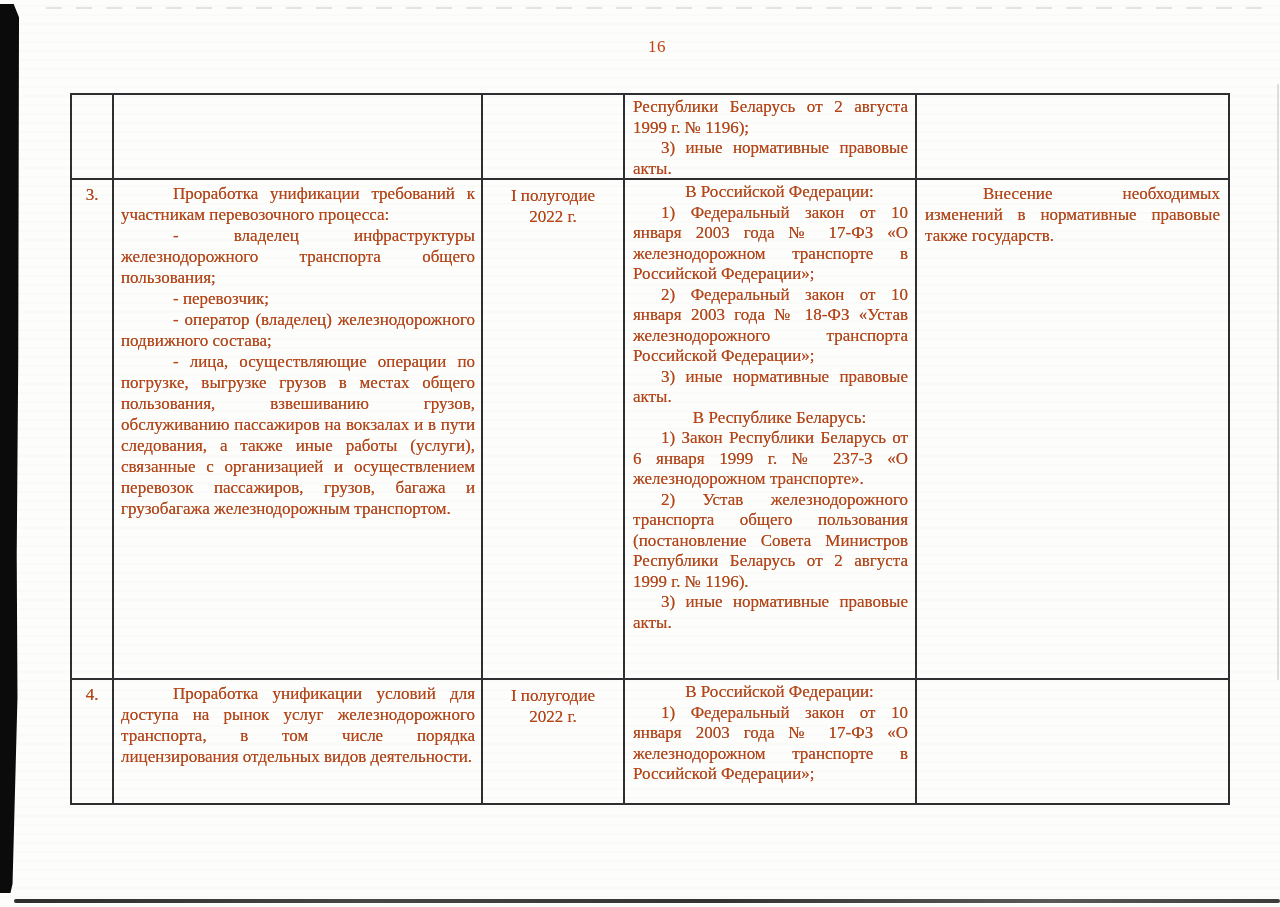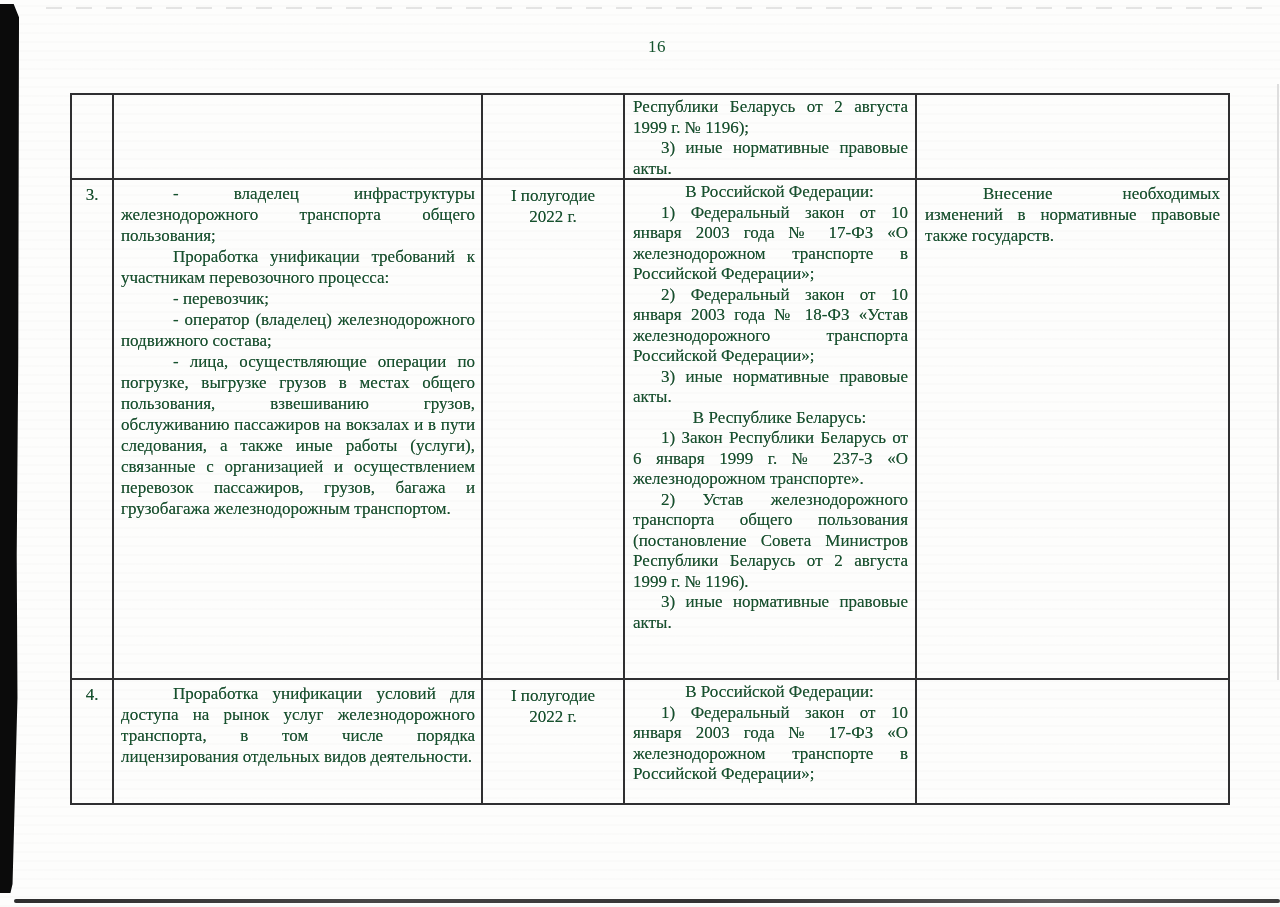--- a/index.html
+++ b/index.html
@@ -1,18 +1,18 @@
 <!DOCTYPE html>
 <html><head>
 <meta charset="utf-8">
 <style>
   html,body{margin:0;padding:0;background:#e9e9e9;}
   .page{
     position:relative;width:1280px;height:907px;background:#fdfdfc;overflow:hidden;
-    font-family:"Liberation Serif","DejaVu Serif",serif;color:#14532d;
+    font-family:"Liberation Serif","DejaVu Serif",serif;color:#c2410c;
   }
   .page::before{
     content:"";position:absolute;inset:0;pointer-events:none;
     background:repeating-linear-gradient(0deg,rgba(0,0,0,0.012) 0 2px,transparent 2px 9px);
   }
   .scan-bar-left{
     position:absolute;left:0;top:4px;width:19px;height:889px;background:#0b0b0b;
     clip-path:polygon(0 0,72% 0,100% 1.5%,96% 40%,88% 62%,92% 78%,66% 99%,55% 100%,0 100%);
   }
   .scan-top-dashes{
@@ -74,22 +74,22 @@
     <div class="cell c-leg">
       <p class="cont">Республики Беларусь от 2 августа 1999 г. № 1196);</p>
       <p class="p">3) иные нормативные правовые акты.</p>
     </div>
     <div class="cell c-res last-col"></div>
 
     <div class="cell c-num">
       <span>3.</span>
     </div>
     <div class="cell c-act">
+      <p class="p">Проработка унификации требований к участникам перевозочного процесса:</p>
       <p class="p">- владелец инфраструктуры железнодорожного транспорта общего пользования;</p>
-      <p class="p">Проработка унификации требований к участникам перевозочного процесса:</p>
       <p class="p">- перевозчик;</p>
       <p class="p">- оператор (владелец) железнодорожного подвижного состава;</p>
       <p class="p">- лица, осуществляющие операции по погрузке, выгрузке грузов в местах общего пользования, взвешиванию грузов, обслуживанию пассажиров на вокзалах и в пути следования, а также иные работы (услуги), связанные с организацией и осуществлением перевозок пассажиров, грузов, багажа и грузобагажа железнодорожным транспортом.</p>
     </div>
     <div class="cell c-per">
       <div>I полугодие</div>
       <div>2022 г.</div>
     </div>
     <div class="cell c-leg">
       <p class="hd">В Российской Федерации:</p>

